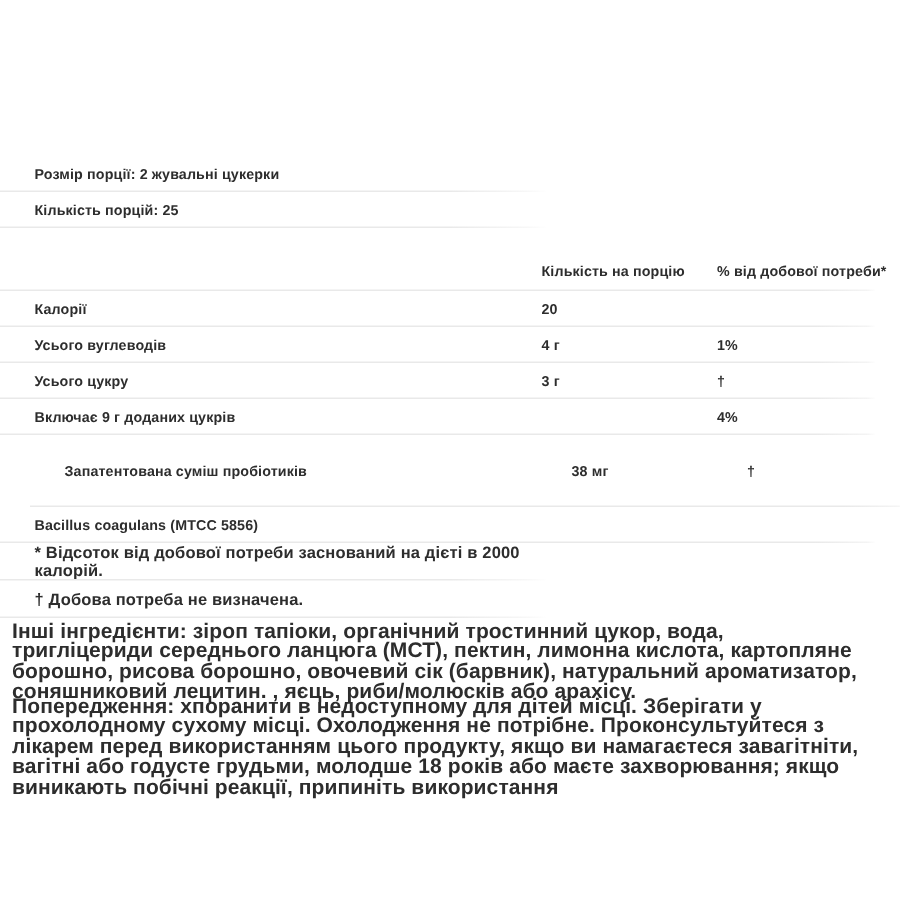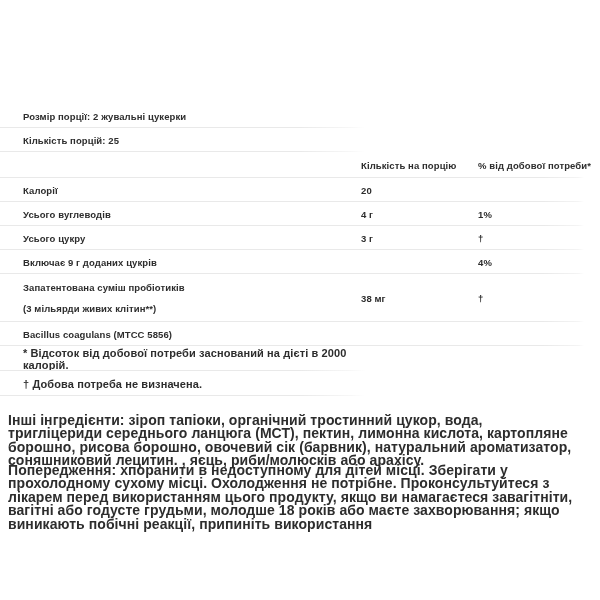--- a/index.html
+++ b/index.html
@@ -63,27 +63,28 @@
   }
   .col-dv {
     position: absolute;
     left: 478px;
     top: 0;
     height: 100%;
     display: flex;
     align-items: center;
   }
 
-  .head-row { height: 26px; }
+  .head-row { height: 26px; margin-top: 16px; }
   .data-row { height: 24px; }
 
   
   .blend-row {
     height: 48px;
     align-items: stretch;
+    margin-left: 20px;
   }
   .blend-label {
     flex: 0 0 350px;
     display: flex;
     flex-direction: column;
     justify-content: center;
     gap: 10px;
   }
 
   .footnote-row {
@@ -145,21 +146,20 @@
 
   <div class="srow data-row rule-full">
     <span class="col-label">Включає 9 г доданих цукрів</span>
     <span class="col-amount"></span>
     <span class="col-dv">4%</span>
   </div>
 
   <div class="srow blend-row rule-full">
     <span class="blend-label">
       <span>Запатентована суміш пробіотиків</span>
-      <span>(3 мільярди живих клітин**)</span>
     </span>
     <span class="col-amount">38 мг</span>
     <span class="col-dv">†</span>
   </div>
 
   <div class="srow data-row rule-full">
     <span class="col-label">Bacillus coagulans (MTCC 5856)</span>
   </div>
 
 

